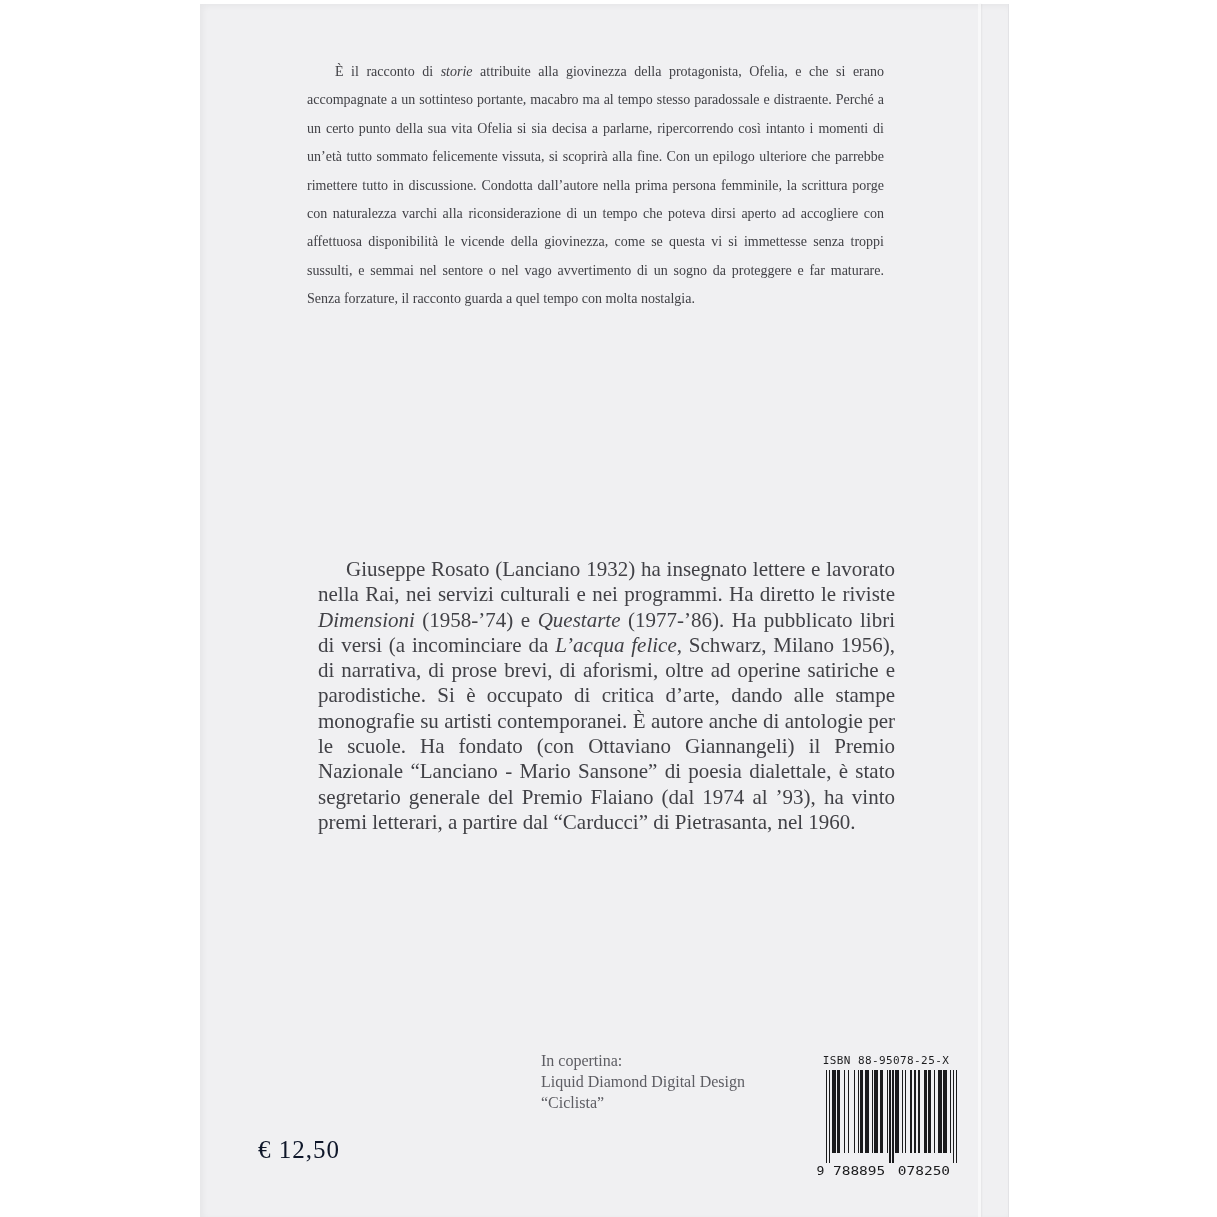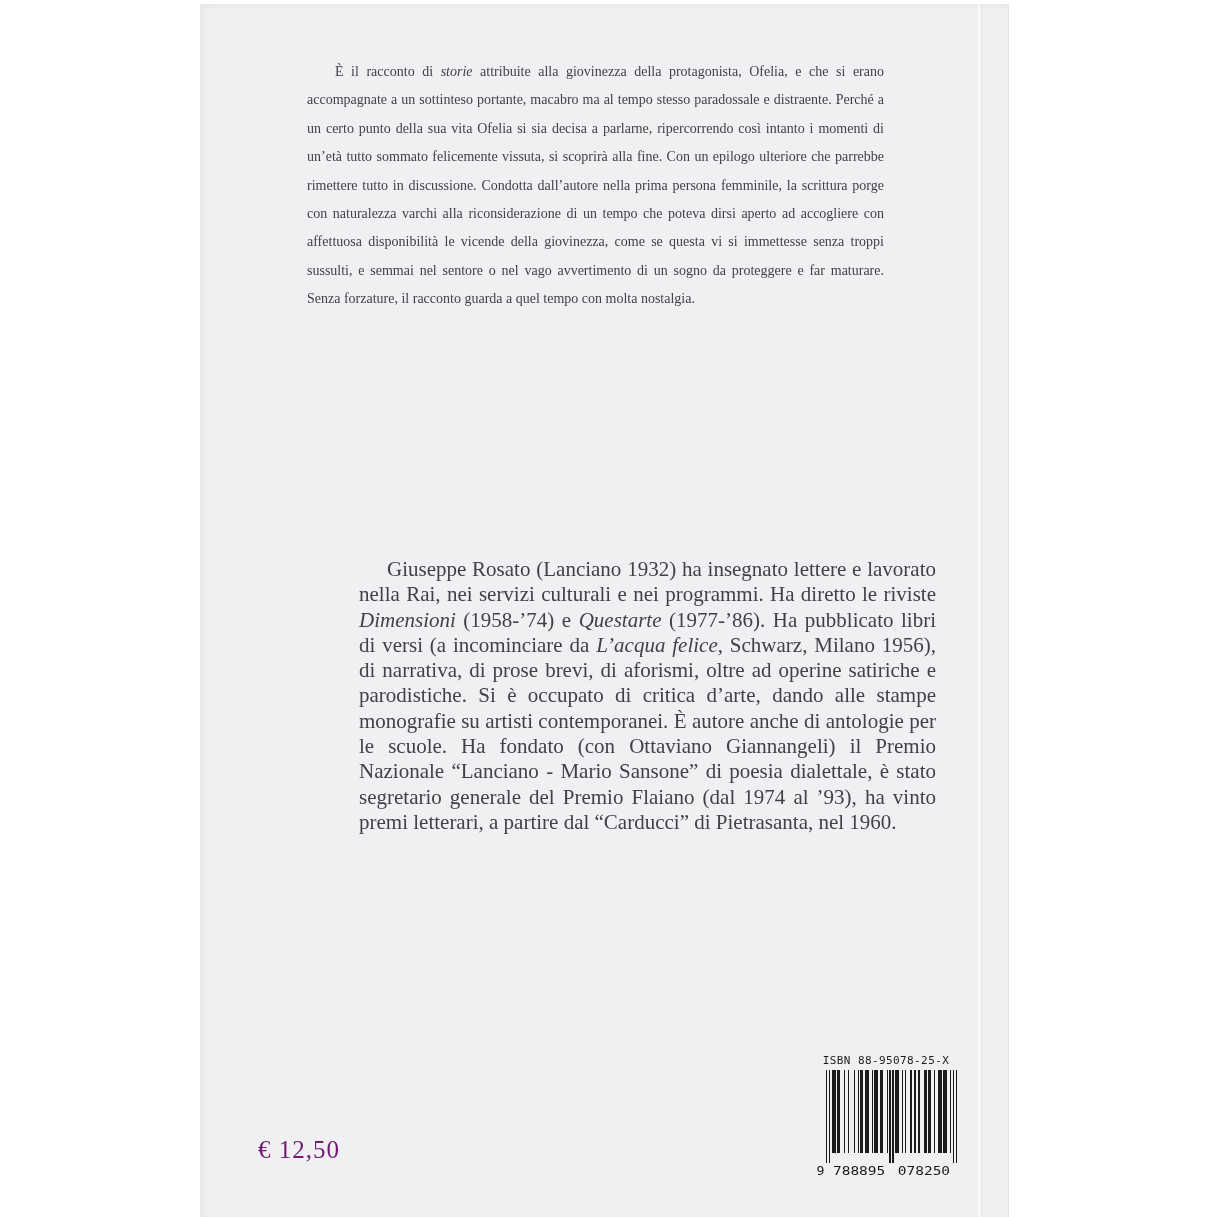--- a/index.html
+++ b/index.html
@@ -33,33 +33,32 @@
     text-indent:28px;
     color:#414146;
   }
   .bio{
     position:absolute;
     left:118px;top:532px;width:577px;
     font-size:21px;line-height:25.3px;
     text-align:justify;text-justify:inter-word;
     text-indent:28px;
     color:#414146;
-    margin-left:41px;
   }
   .credit{
     position:absolute;
     left:341px;top:1046px;
     font-size:16px;line-height:21px;
     color:#5d5d63;
   }
   .price{
     position:absolute;
     left:58px;top:1132px;
     font-size:25px;
-    color:#701a75;
+    color:#0f172a;
     letter-spacing:1px;
   }
   .barcode-block{
     position:absolute;
     left:608px;top:1042px;
     width:156px;
     text-align:center;
   }
   .isbn-label{
     font-family:"DejaVu Sans Mono","Liberation Mono",monospace;
@@ -79,20 +78,25 @@
 <body>
 
 <div class="cover">
 
   <div class="crease"></div>
 
   <p class="synopsis"><span>È il racconto di </span><span style="font-style: italic;">storie</span><span> attribuite alla giovinezza della protagonista, Ofelia, e che si erano accompagnate a un sottinteso portante, macabro ma al tempo stesso paradossale e distraente. Perché a un certo punto della sua vita Ofelia si sia decisa a parlarne, ripercorrendo così intanto i momenti di un’età tutto sommato felicemente vissuta, si scoprirà alla fine. Con un epilogo ulteriore che parrebbe rimettere tutto in discussione. Condotta dall’autore nella prima persona femminile, la scrittura porge con naturalezza varchi alla riconsiderazione di un tempo che poteva dirsi aperto ad accogliere con affettuosa disponibilità le vicende della giovinezza, come se questa vi si immettesse senza troppi sussulti, e semmai nel sentore o nel vago avvertimento di un sogno da proteggere e far maturare. Senza forzature, il racconto guarda a quel tempo con molta nostalgia.</span></p>
 
   <p class="bio"><span>Giuseppe Rosato (Lanciano 1932) ha insegnato lettere e lavorato nella Rai, nei servizi culturali e nei programmi. Ha diretto le riviste </span><span style="font-style: italic;">Dimensioni</span><span> (1958-’74) e </span><span style="font-style: italic;">Questarte</span><span> (1977-’86). Ha pubblicato libri di versi (a incominciare da </span><span style="font-style: italic;">L’acqua felice</span><span>, Schwarz, Milano 1956), di narrativa, di prose brevi, di aforismi, oltre ad operine satiriche e parodistiche. Si è occupato di critica d’arte, dando alle stampe monografie su artisti contemporanei. È autore anche di antologie per le scuole. Ha fondato (con Ottaviano Giannangeli) il Premio Nazionale “Lanciano - Mario Sansone” di poesia dialettale, è stato segretario generale del Premio Flaiano (dal 1974 al ’93), ha vinto premi letterari, a partire dal “Carducci” di Pietrasanta, nel 1960.</span></p>
 
+  <div class="credit">
+    <div>In copertina:</div>
+    <div>Liquid Diamond Digital Design</div>
+    <div>“Ciclista”</div>
+  </div>
 
   <div class="price">€ 12,50</div>
 
   <div class="barcode-block">
     <div class="isbn-label">ISBN 88-95078-25-X</div>
     <svg class="barcode-svg" width="142" height="108" viewBox="-8 0 103 78" shape-rendering="crispEdges">
         <g fill="#1b1b1d">
           <rect x="0" y="0" width="1" height="67"></rect>
           <rect x="2" y="0" width="1" height="67"></rect>
           <rect x="4" y="0" width="1" height="60"></rect>

